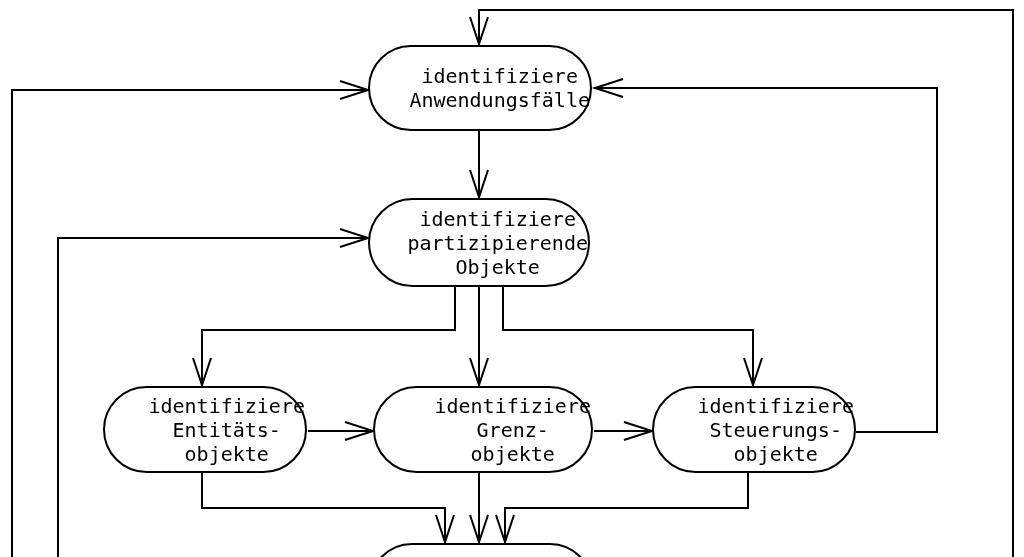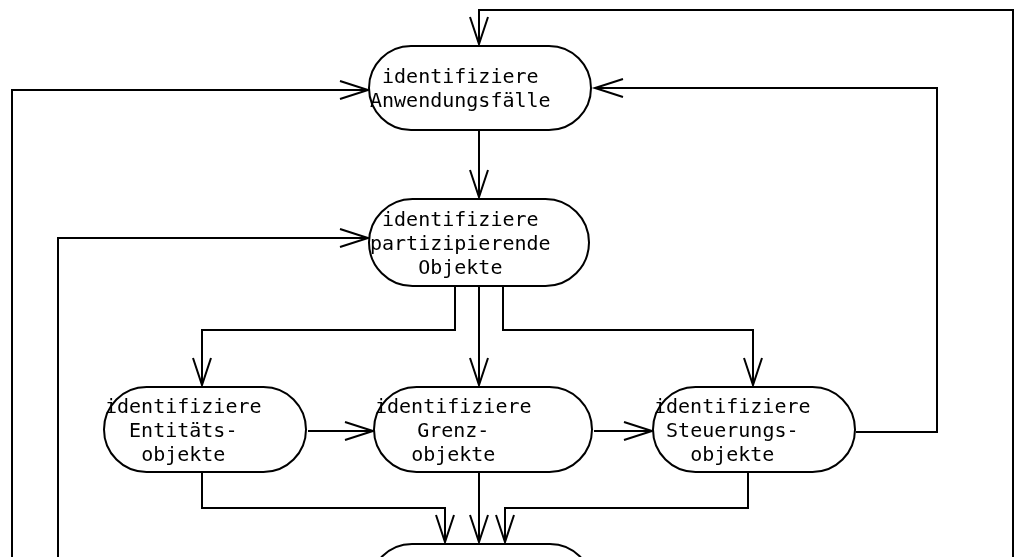--- a/index.html
+++ b/index.html
@@ -6,21 +6,21 @@
   .canvas {
     position:relative; width:1024px; height:557px;
     background:#ffffff; overflow:hidden;
     font-family:"DejaVu Sans Mono", monospace;
   }
   svg.wires { position:absolute; left:0; top:0; }
   .node {
     position:absolute; box-sizing:border-box;
     border:2px solid #000; border-radius:45px;
     background:#fff;
-    display:flex; align-items:center; justify-content:flex-start;
+    display:flex; align-items:center; justify-content:flex-end;
   }
   .node .label {
     font-size:20px; line-height:24px; color:#000;
     text-align:center; white-space:pre-line;
   }
 </style>
 </head>
 <body>
 
 <div class="canvas">

